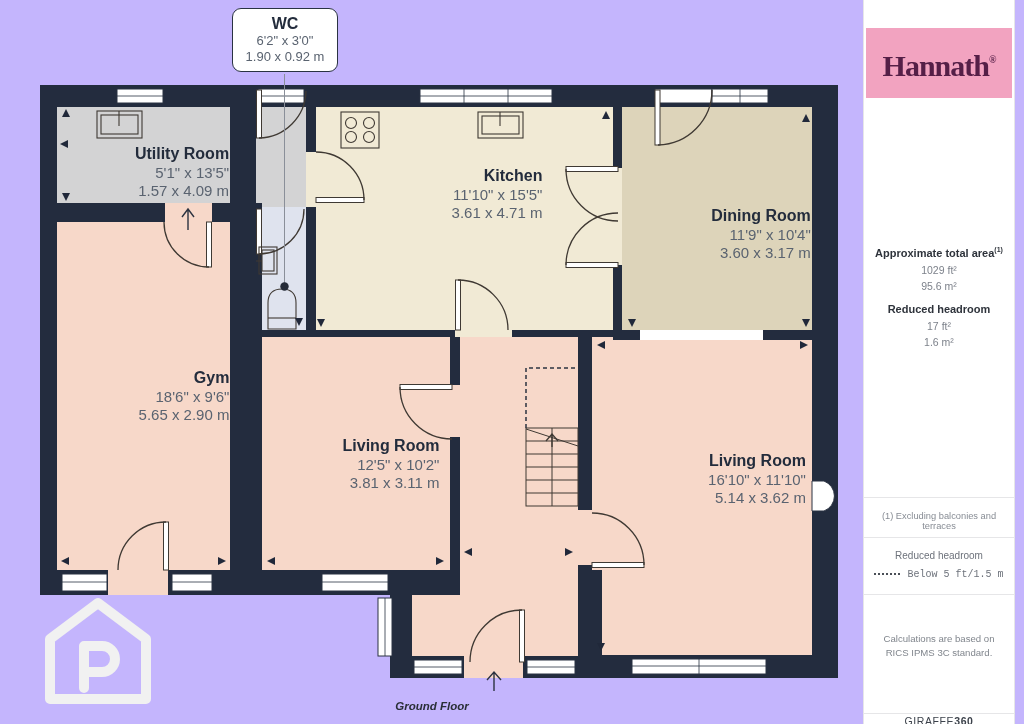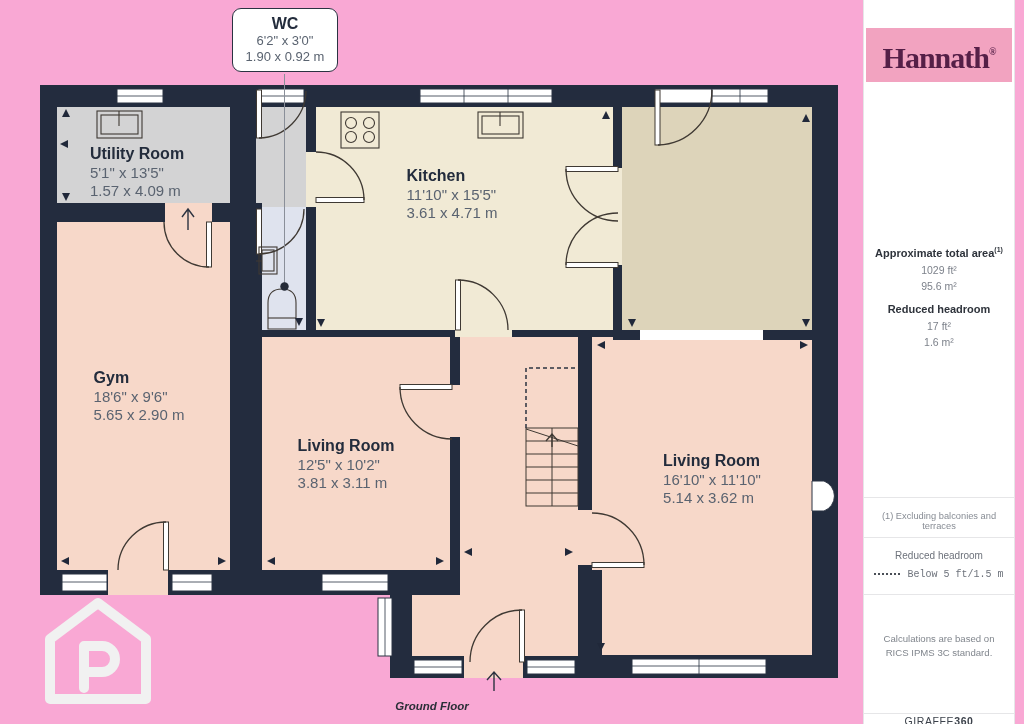--- a/index.html
+++ b/index.html
@@ -1,35 +1,35 @@
 <!DOCTYPE html>
 <html><head>
 <meta charset="utf-8">
 <style>
   html,body{margin:0;padding:0;background:#fdfdfd;}
-  #stage{position:relative;width:1024px;height:724px;background:#f9a8d4;overflow:hidden;
+  #stage{position:relative;width:1024px;height:724px;background:#c4b5fd;overflow:hidden;
          font-family:"Liberation Sans",sans-serif;}
   svg{position:absolute;left:0;top:0;}
   
-  .room-label{position:absolute;transform:translateX(-50%);text-align:left;white-space:nowrap;}
+  .room-label{position:absolute;transform:translateX(-50%);text-align:right;white-space:nowrap;margin-left:45px;}
   .room-label .rname{font-size:16px;font-weight:700;color:#232c3c;line-height:20px;}
   .room-label .rdim{font-size:15px;color:#5a6370;line-height:18px;}
   
   #wc-callout{position:absolute;left:232px;top:8px;width:106px;height:64px;background:#ffffff;
     border:1.6px solid #2a3342;border-radius:9px;text-align:center;padding-top:5px;box-sizing:border-box;z-index:5;}
   #wc-callout .ctitle{font-size:16px;font-weight:700;color:#232c3c;line-height:19px;}
   #wc-callout .cdim{font-size:13px;color:#5a6370;line-height:16px;}
   
   #floor-label{position:absolute;left:332px;top:700px;width:200px;text-align:center;
     font-size:11.5px;font-weight:700;color:#2a2f37;font-style:italic;}
   
   #sidebar{position:absolute;left:863px;top:0;width:152px;height:724px;background:#ffffff;
     border-left:1px solid #e6e6e8;border-right:1px solid #e6e6e8;box-sizing:border-box;}
   #sidebar .sb{position:absolute;left:0;width:100%;text-align:center;box-sizing:border-box;}
-  #brand-box{position:absolute;left:2px;top:28px;width:146px;height:54px;background:#f2a3c0;
+  #brand-box{position:absolute;left:2px;top:28px;width:146px;height:70px;background:#f2a3c0;
     display:flex;align-items:center;justify-content:center;}
   #brand-box .bname{font-family:"Liberation Serif",serif;font-weight:700;font-size:30px;
     color:#551f47;letter-spacing:-1px;line-height:30px;}
   #brand-box sup{font-size:10px;vertical-align:13px;}
   .sb-title{font-size:11px;font-weight:700;color:#2e333b;}
   .sb-title sup{font-size:7px;}
   .sb-val{font-size:10.5px;color:#7d828b;}
   .sb-note{font-size:9.3px;color:#878c94;}
   .sb-small{font-size:10px;color:#6d727b;}
   .hrline{position:absolute;left:0;width:100%;border-top:1px solid #e6e6e8;height:0;}
@@ -242,20 +242,25 @@
   <div class="room-label" style="left:137px;top:144px;">
     <div class="rname">Utility Room</div>
     <div class="rdim">5'1" x 13'5"</div>
     <div class="rdim">1.57 x 4.09 m</div>
   </div>
   <div class="room-label" style="left:452px;top:166px;">
     <div class="rname">Kitchen</div>
     <div class="rdim">11'10" x 15'5"</div>
     <div class="rdim">3.61 x 4.71 m</div>
   </div>
+  <div class="room-label" style="left:716px;top:206px;">
+    <div class="rname">Dining Room</div>
+    <div class="rdim">11'9" x 10'4"</div>
+    <div class="rdim">3.60 x 3.17 m</div>
+  </div>
   <div class="room-label" style="left:139px;top:368px;">
     <div class="rname">Gym</div>
     <div class="rdim">18'6" x 9'6"</div>
     <div class="rdim">5.65 x 2.90 m</div>
   </div>
   <div class="room-label" style="left:346px;top:436px;">
     <div class="rname">Living Room</div>
     <div class="rdim">12'5" x 10'2"</div>
     <div class="rdim">3.81 x 3.11 m</div>
   </div>

